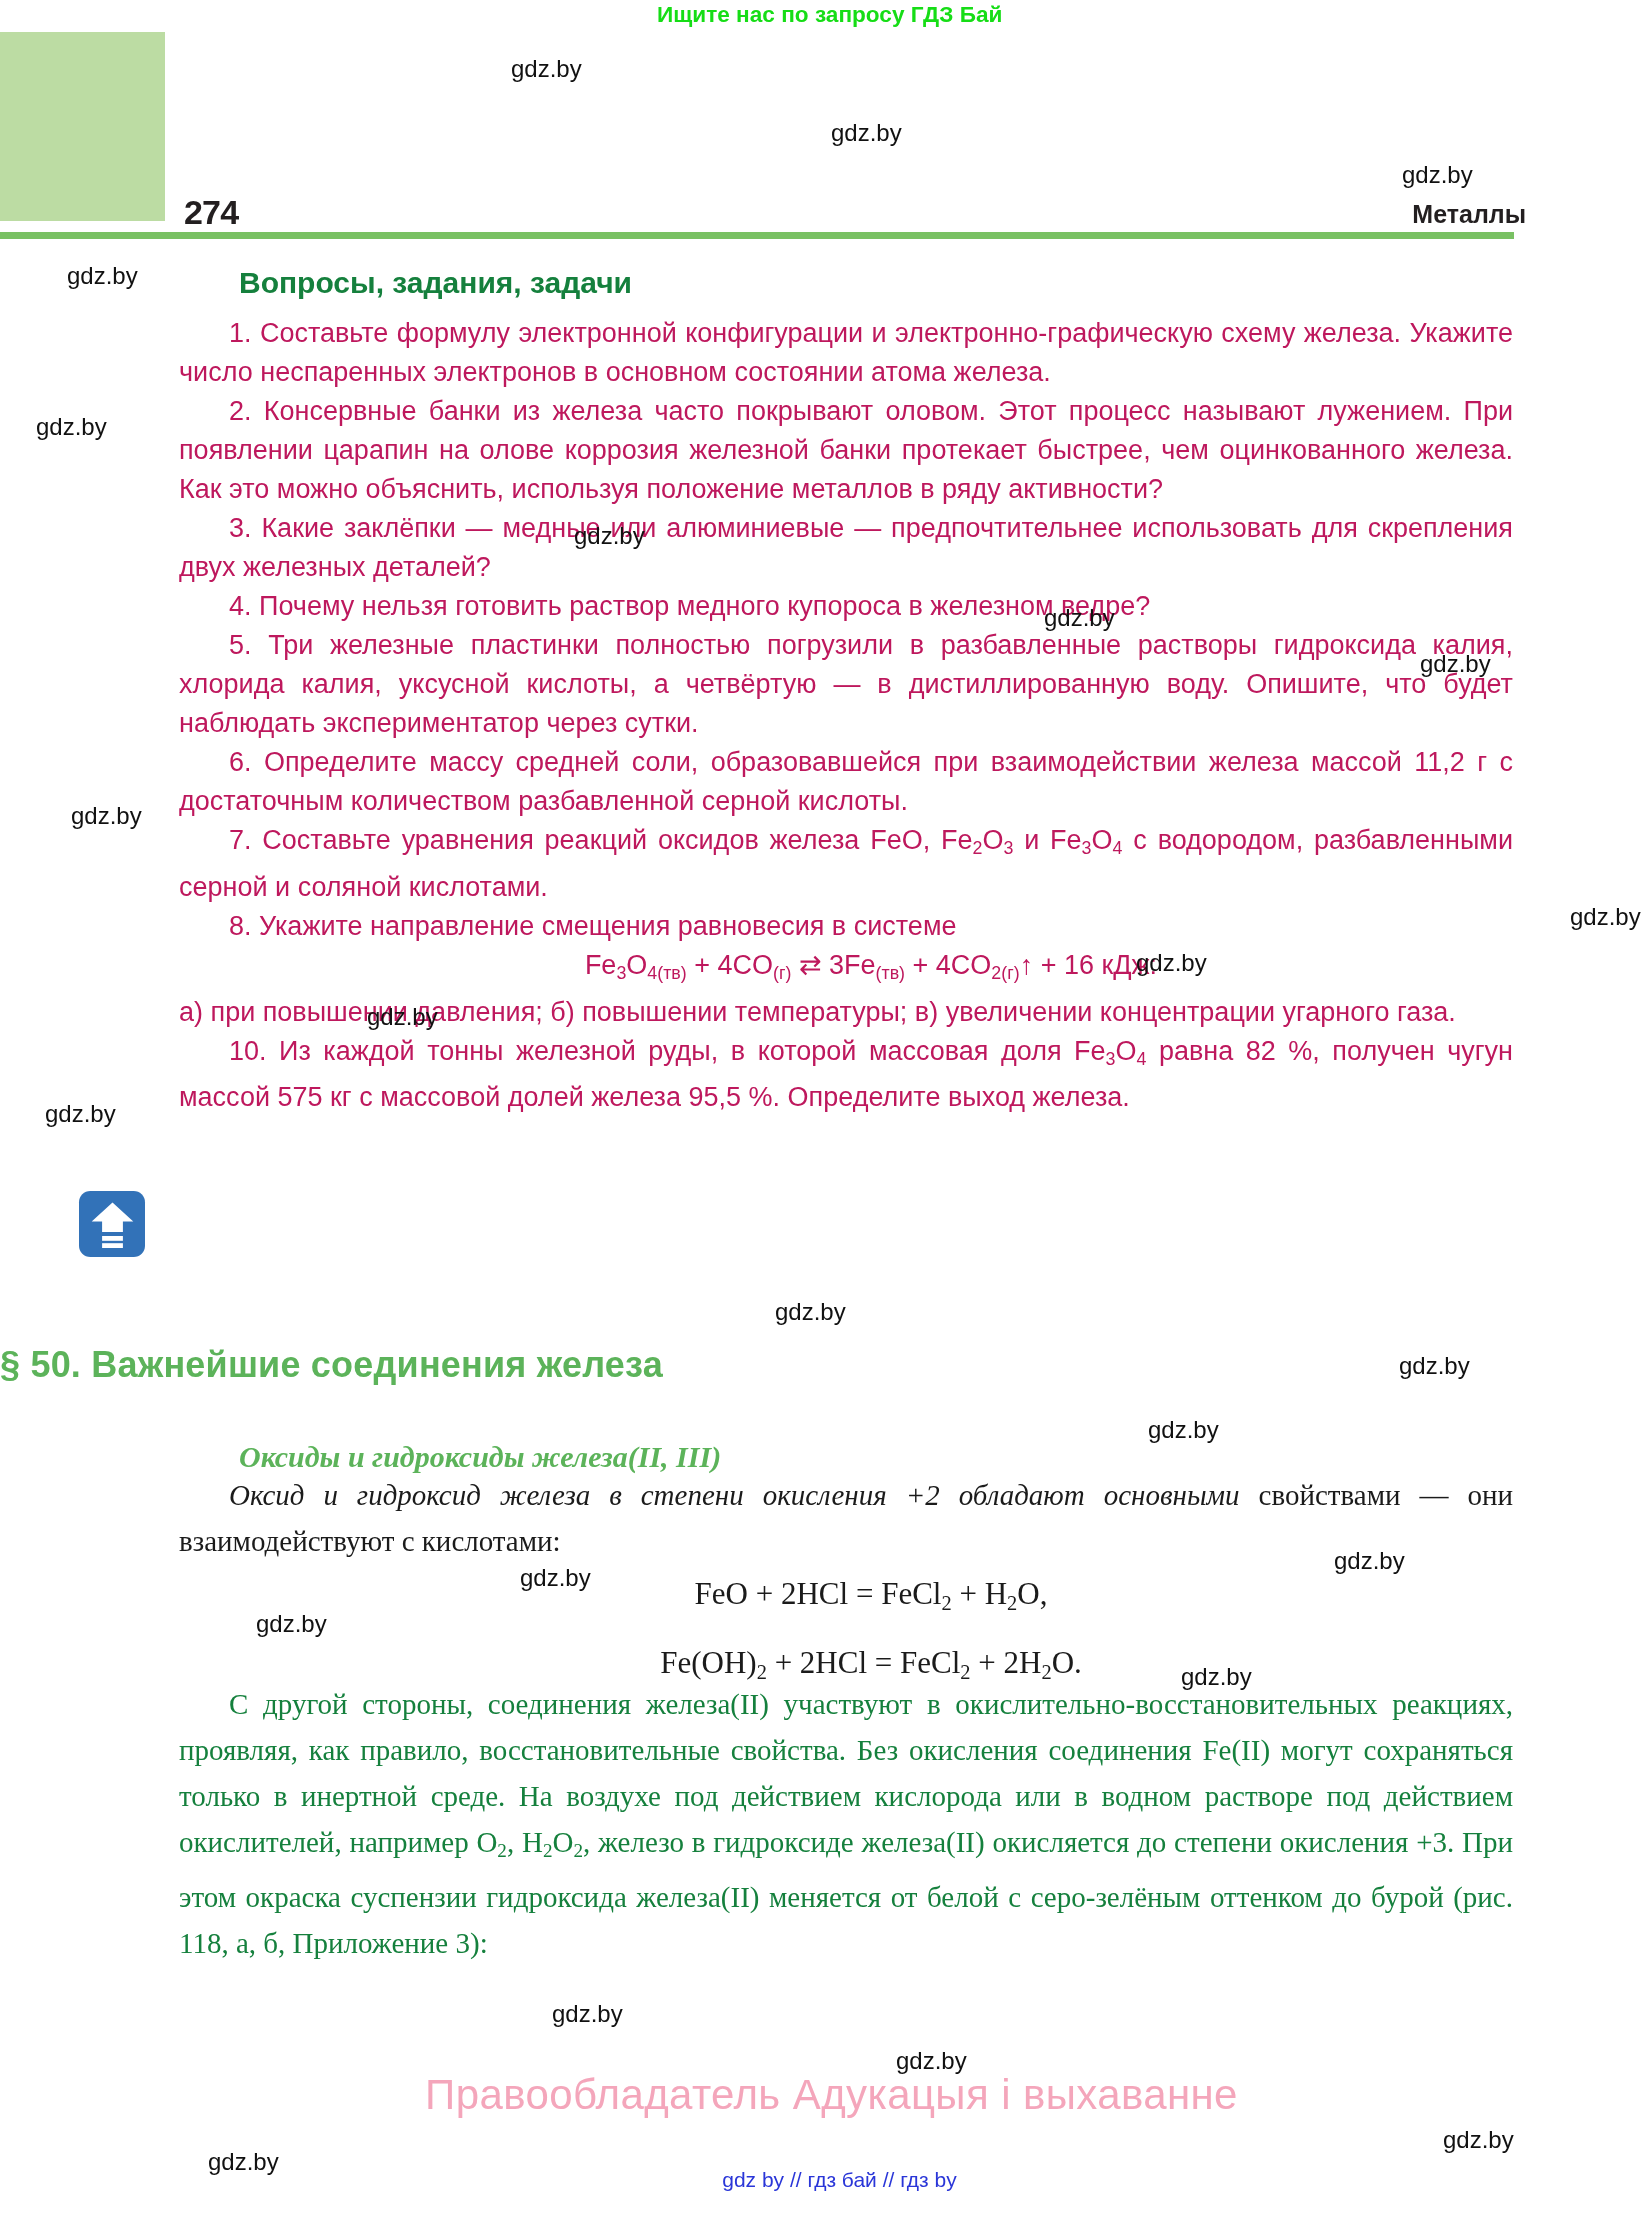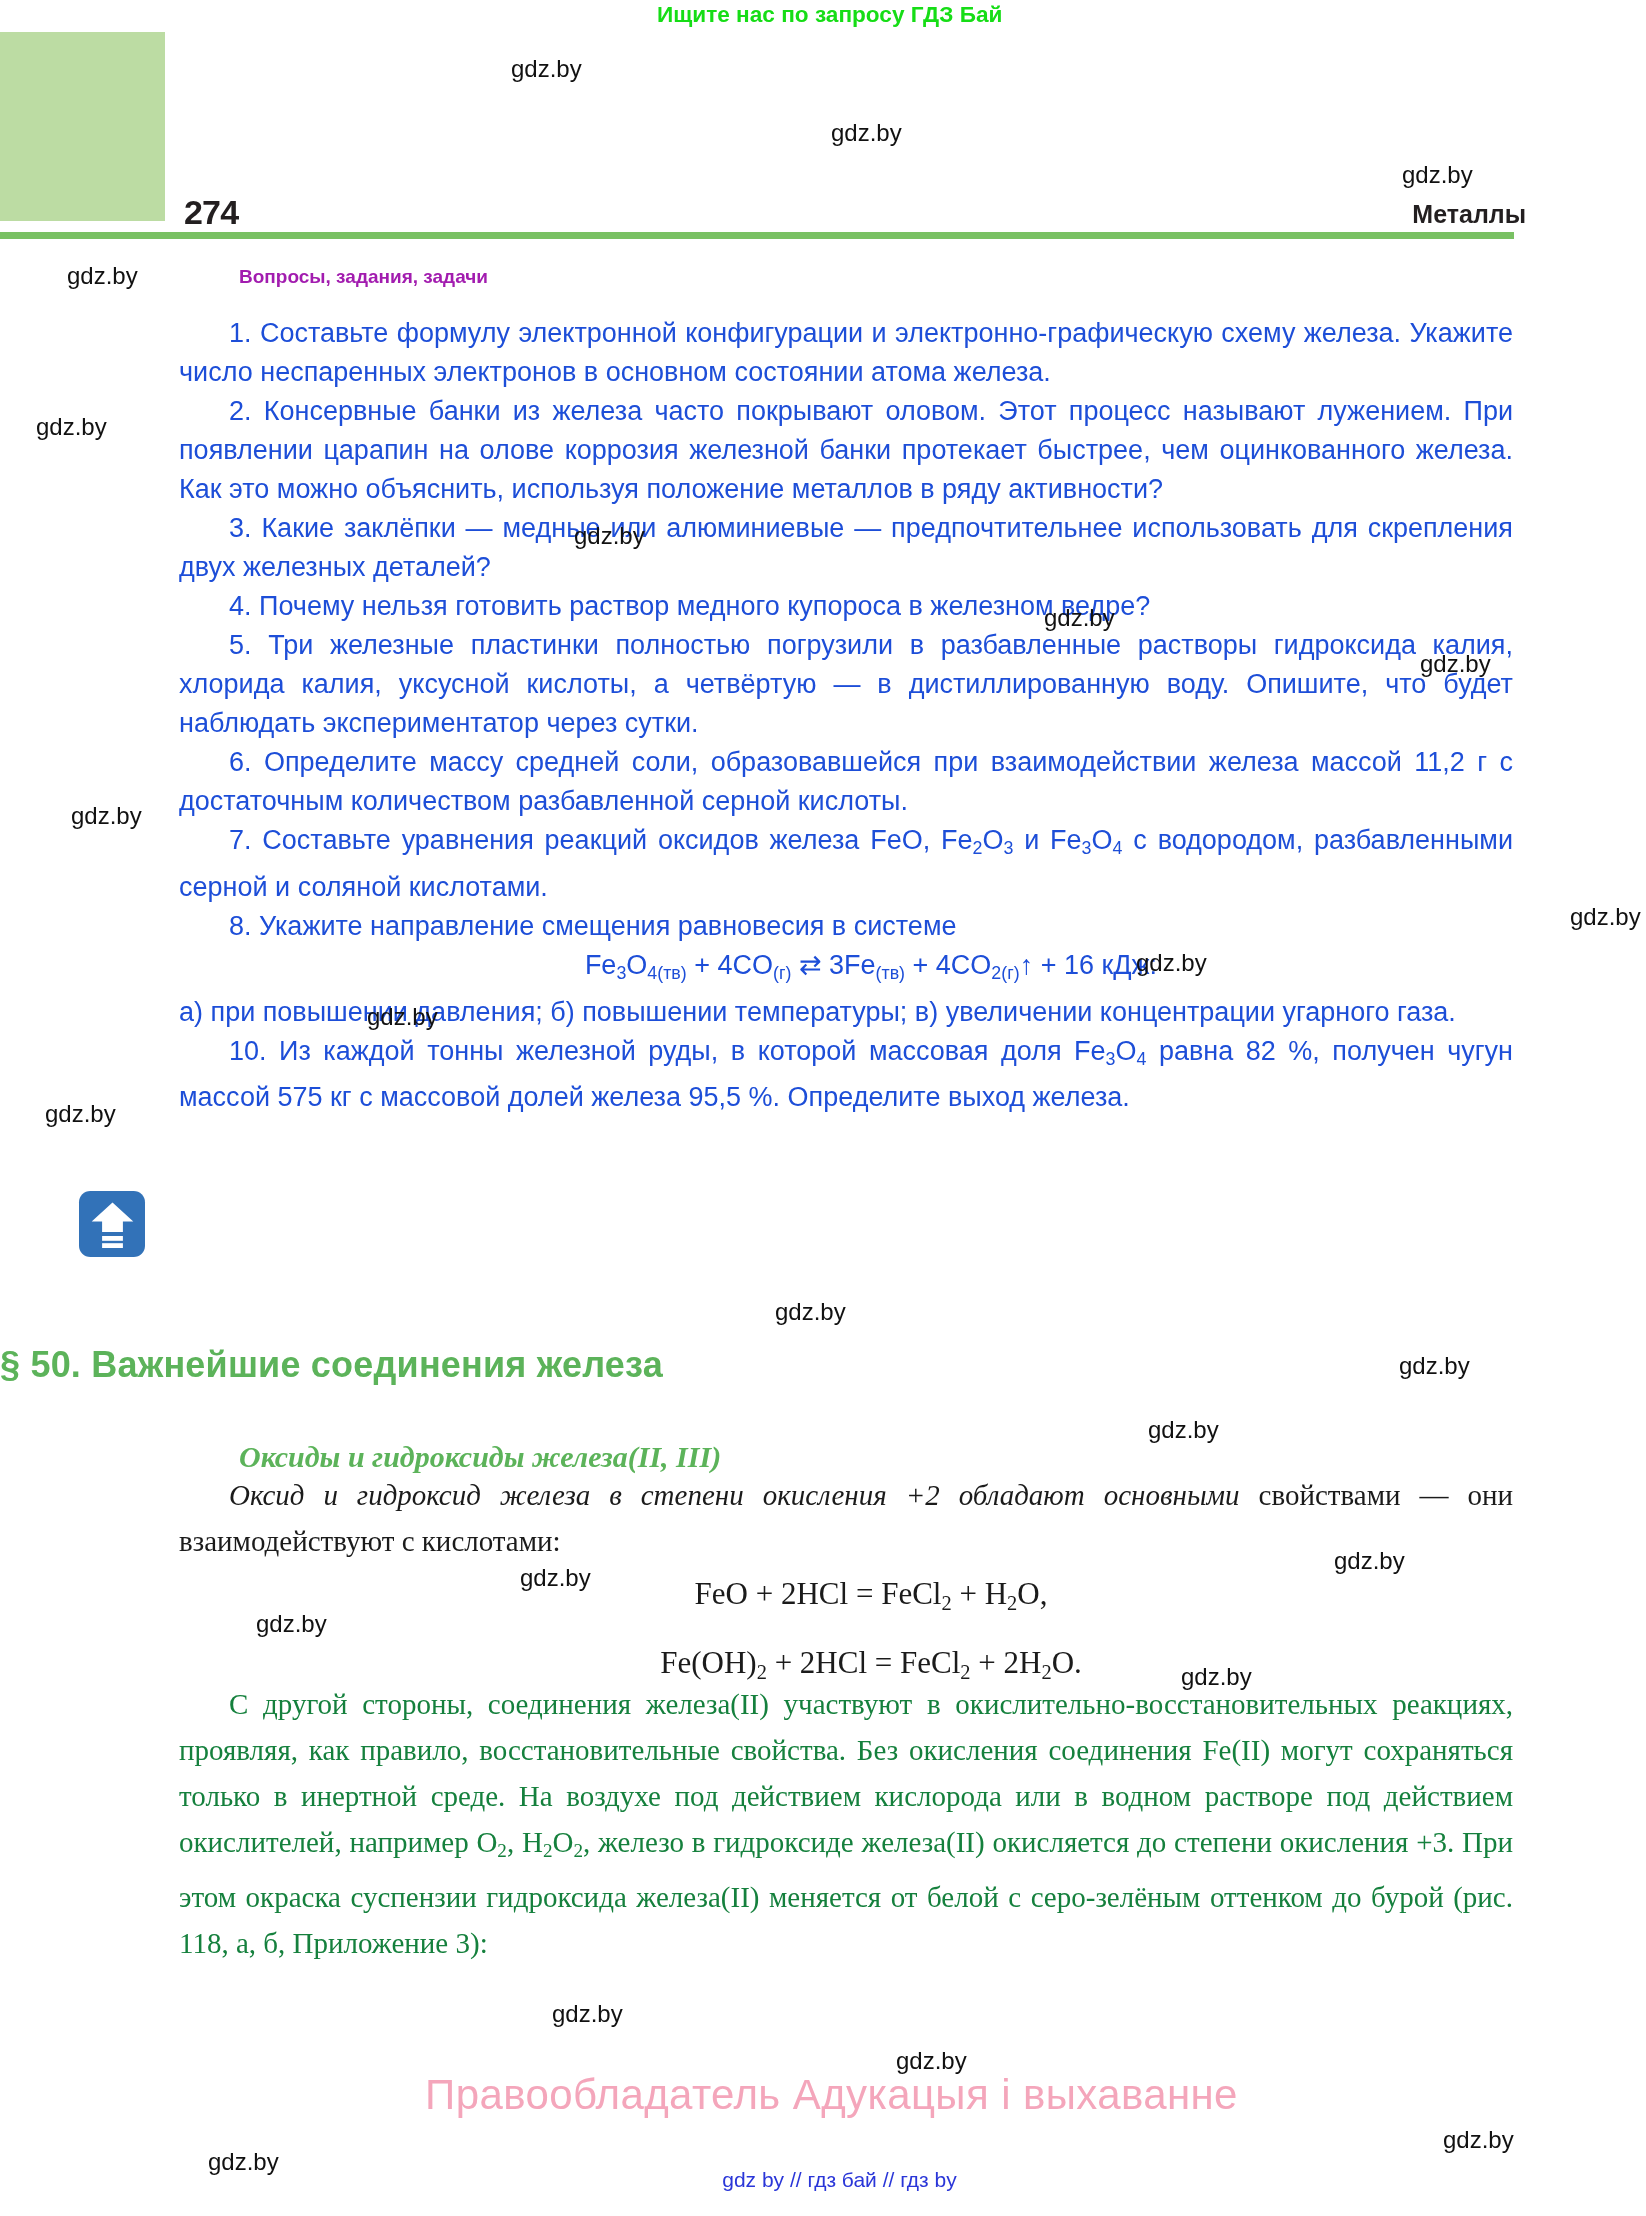--- a/index.html
+++ b/index.html
@@ -18,25 +18,25 @@
   .greenblock{position:absolute;left:0;top:32px;width:165px;height:189px;background:#bcdca3;}
   .rule{position:absolute;left:0;top:232px;width:1514px;height:7.3px;background:#79c163;}
   .pagenum{
     position:absolute;left:184px;top:193px;font-size:34px;font-weight:bold;
     color:#231f20;letter-spacing:-0.8px;
   }
   .runhead{
     position:absolute;right:121px;top:200px;font-size:25px;font-weight:bold;color:#231f20;
   }
   .qhead{
-    position:absolute;left:239px;top:266px;font-size:19px;font-weight:bold;color:#a21caf;
+    position:absolute;left:239px;top:266px;font-size:30px;font-weight:bold;color:#15803d;
   }
   .col{
     position:absolute;left:179px;top:314px;width:1334px;
-    font-size:27px;line-height:39px;text-align:justify;color:#1d4ed8;
+    font-size:27px;line-height:39px;text-align:justify;color:#be185d;
   }
   .col p{margin:0;text-indent:50px;}
   .eqline{
     text-align:center;text-indent:0;margin:3.2px 0 1.6px 0;
   }
   sub{font-size:0.66em;vertical-align:-0.27em;}
   .up-icon{
     position:absolute;left:79px;top:1191px;width:66px;height:66px;
     background:#3272b8;border-radius:11.3px;
   }

